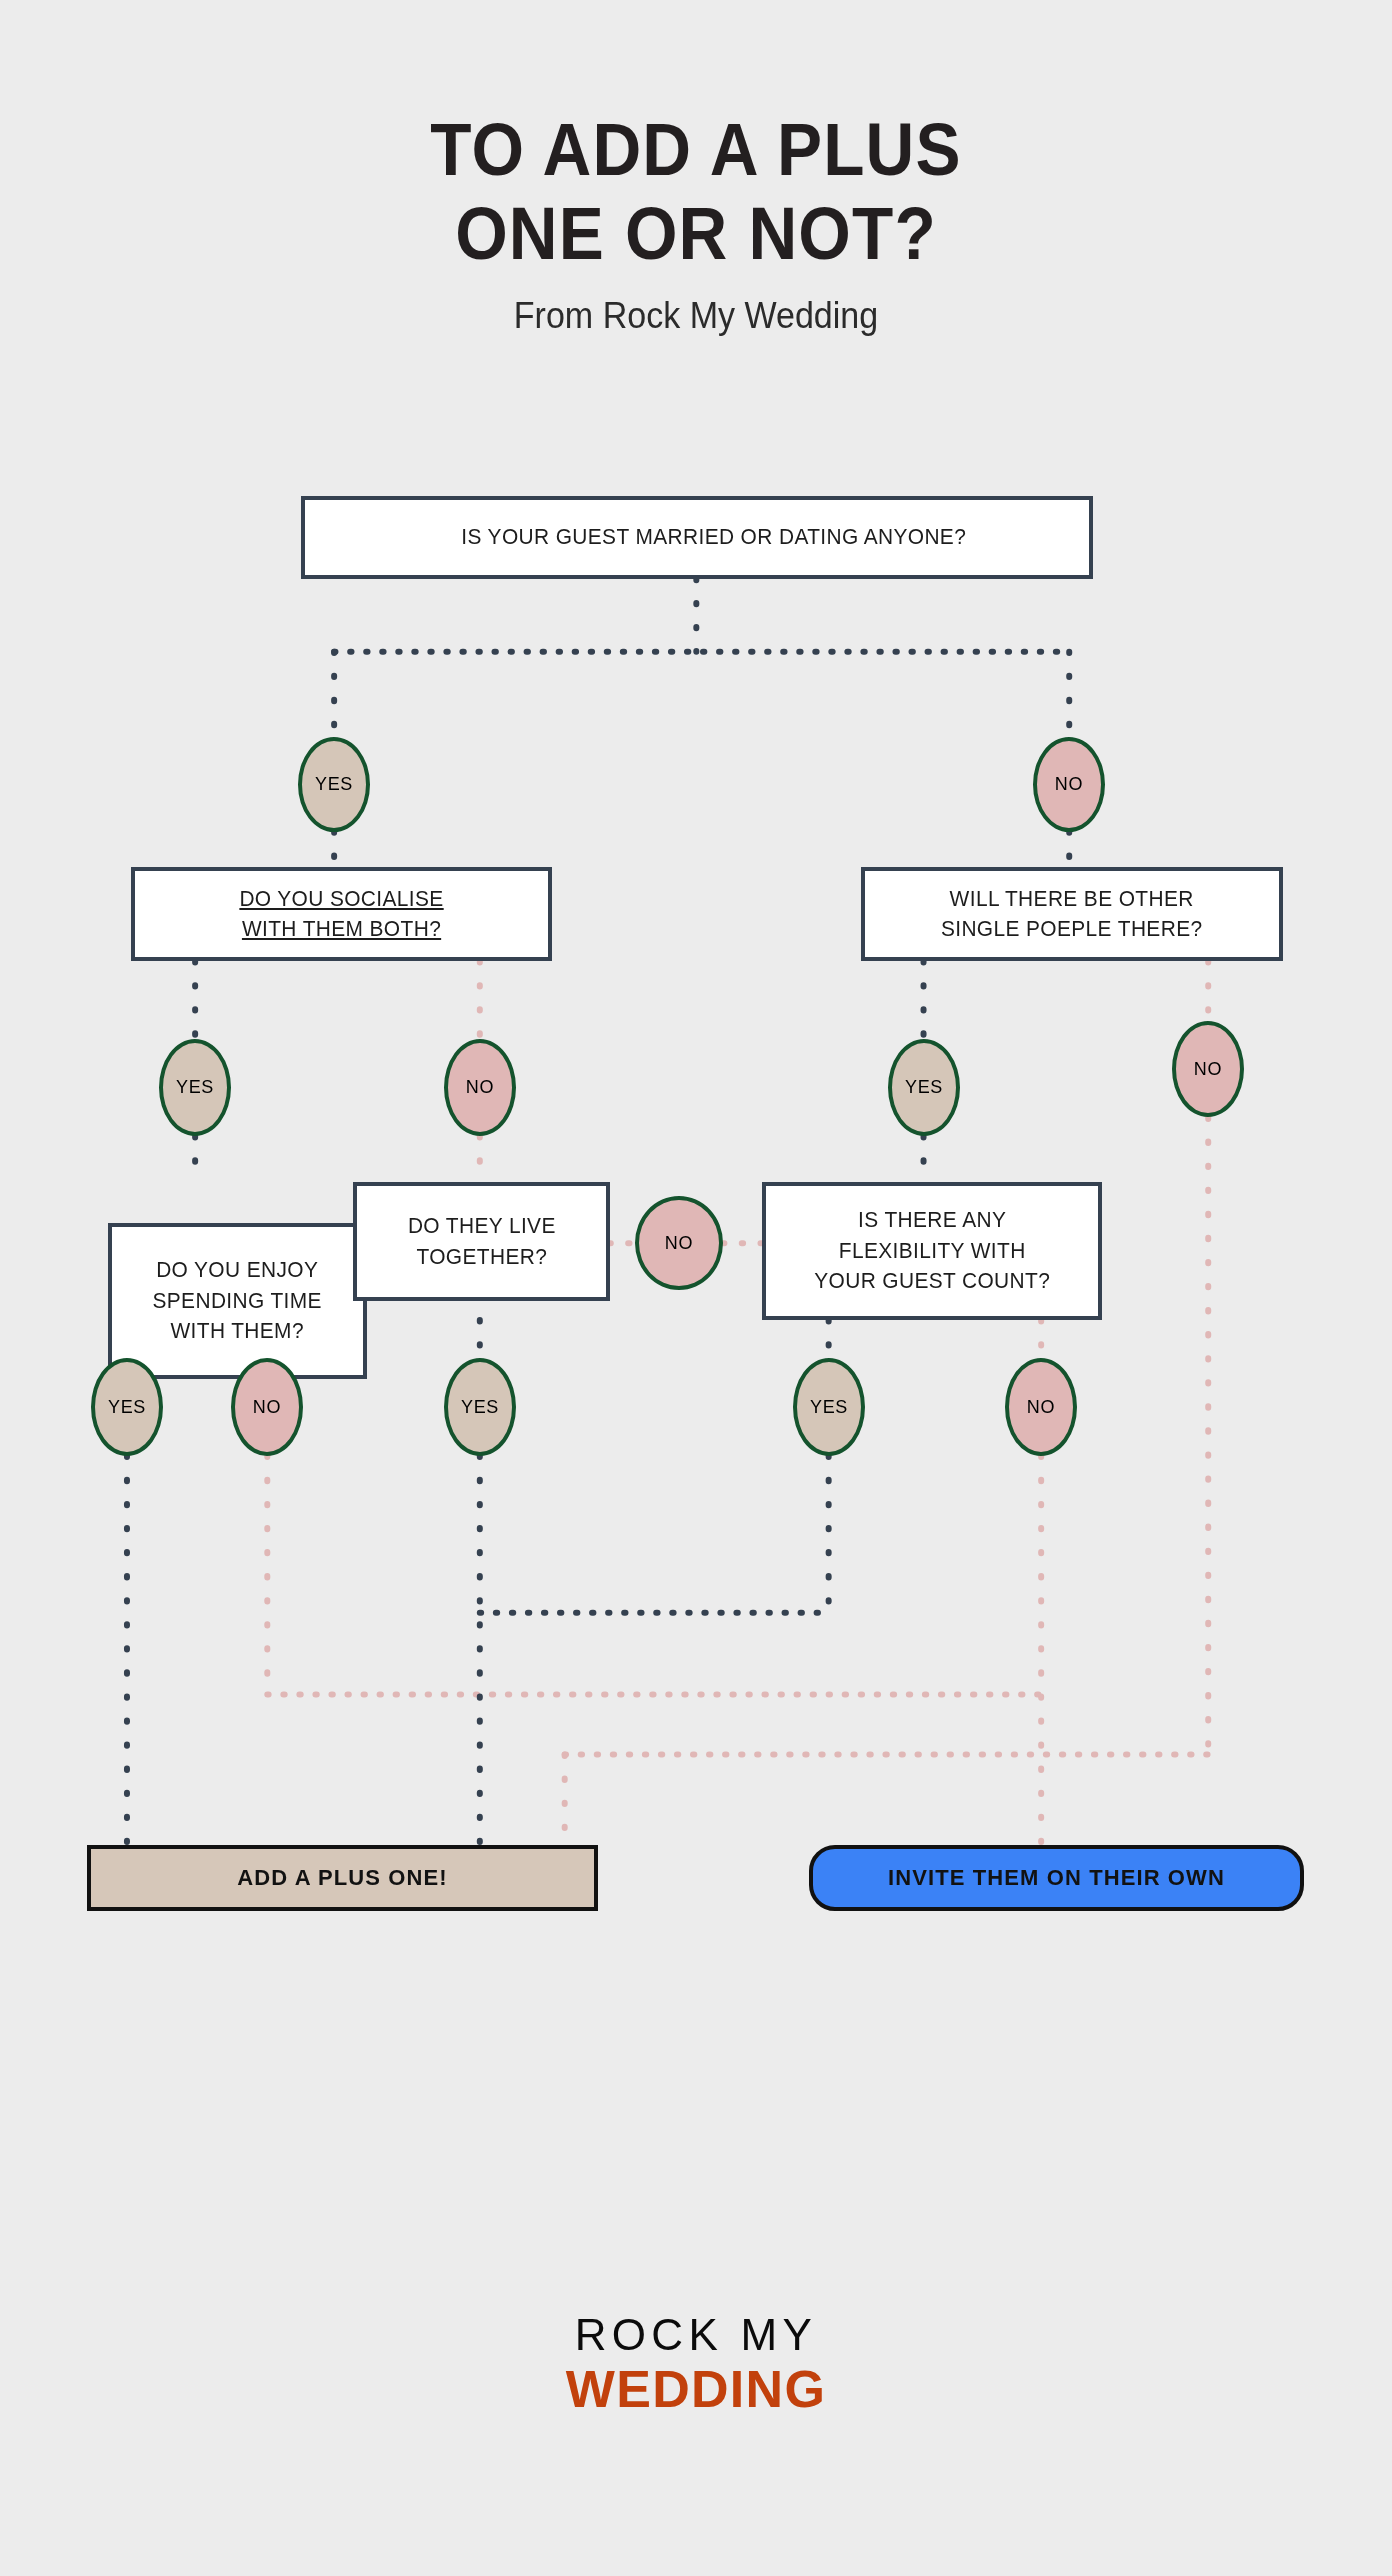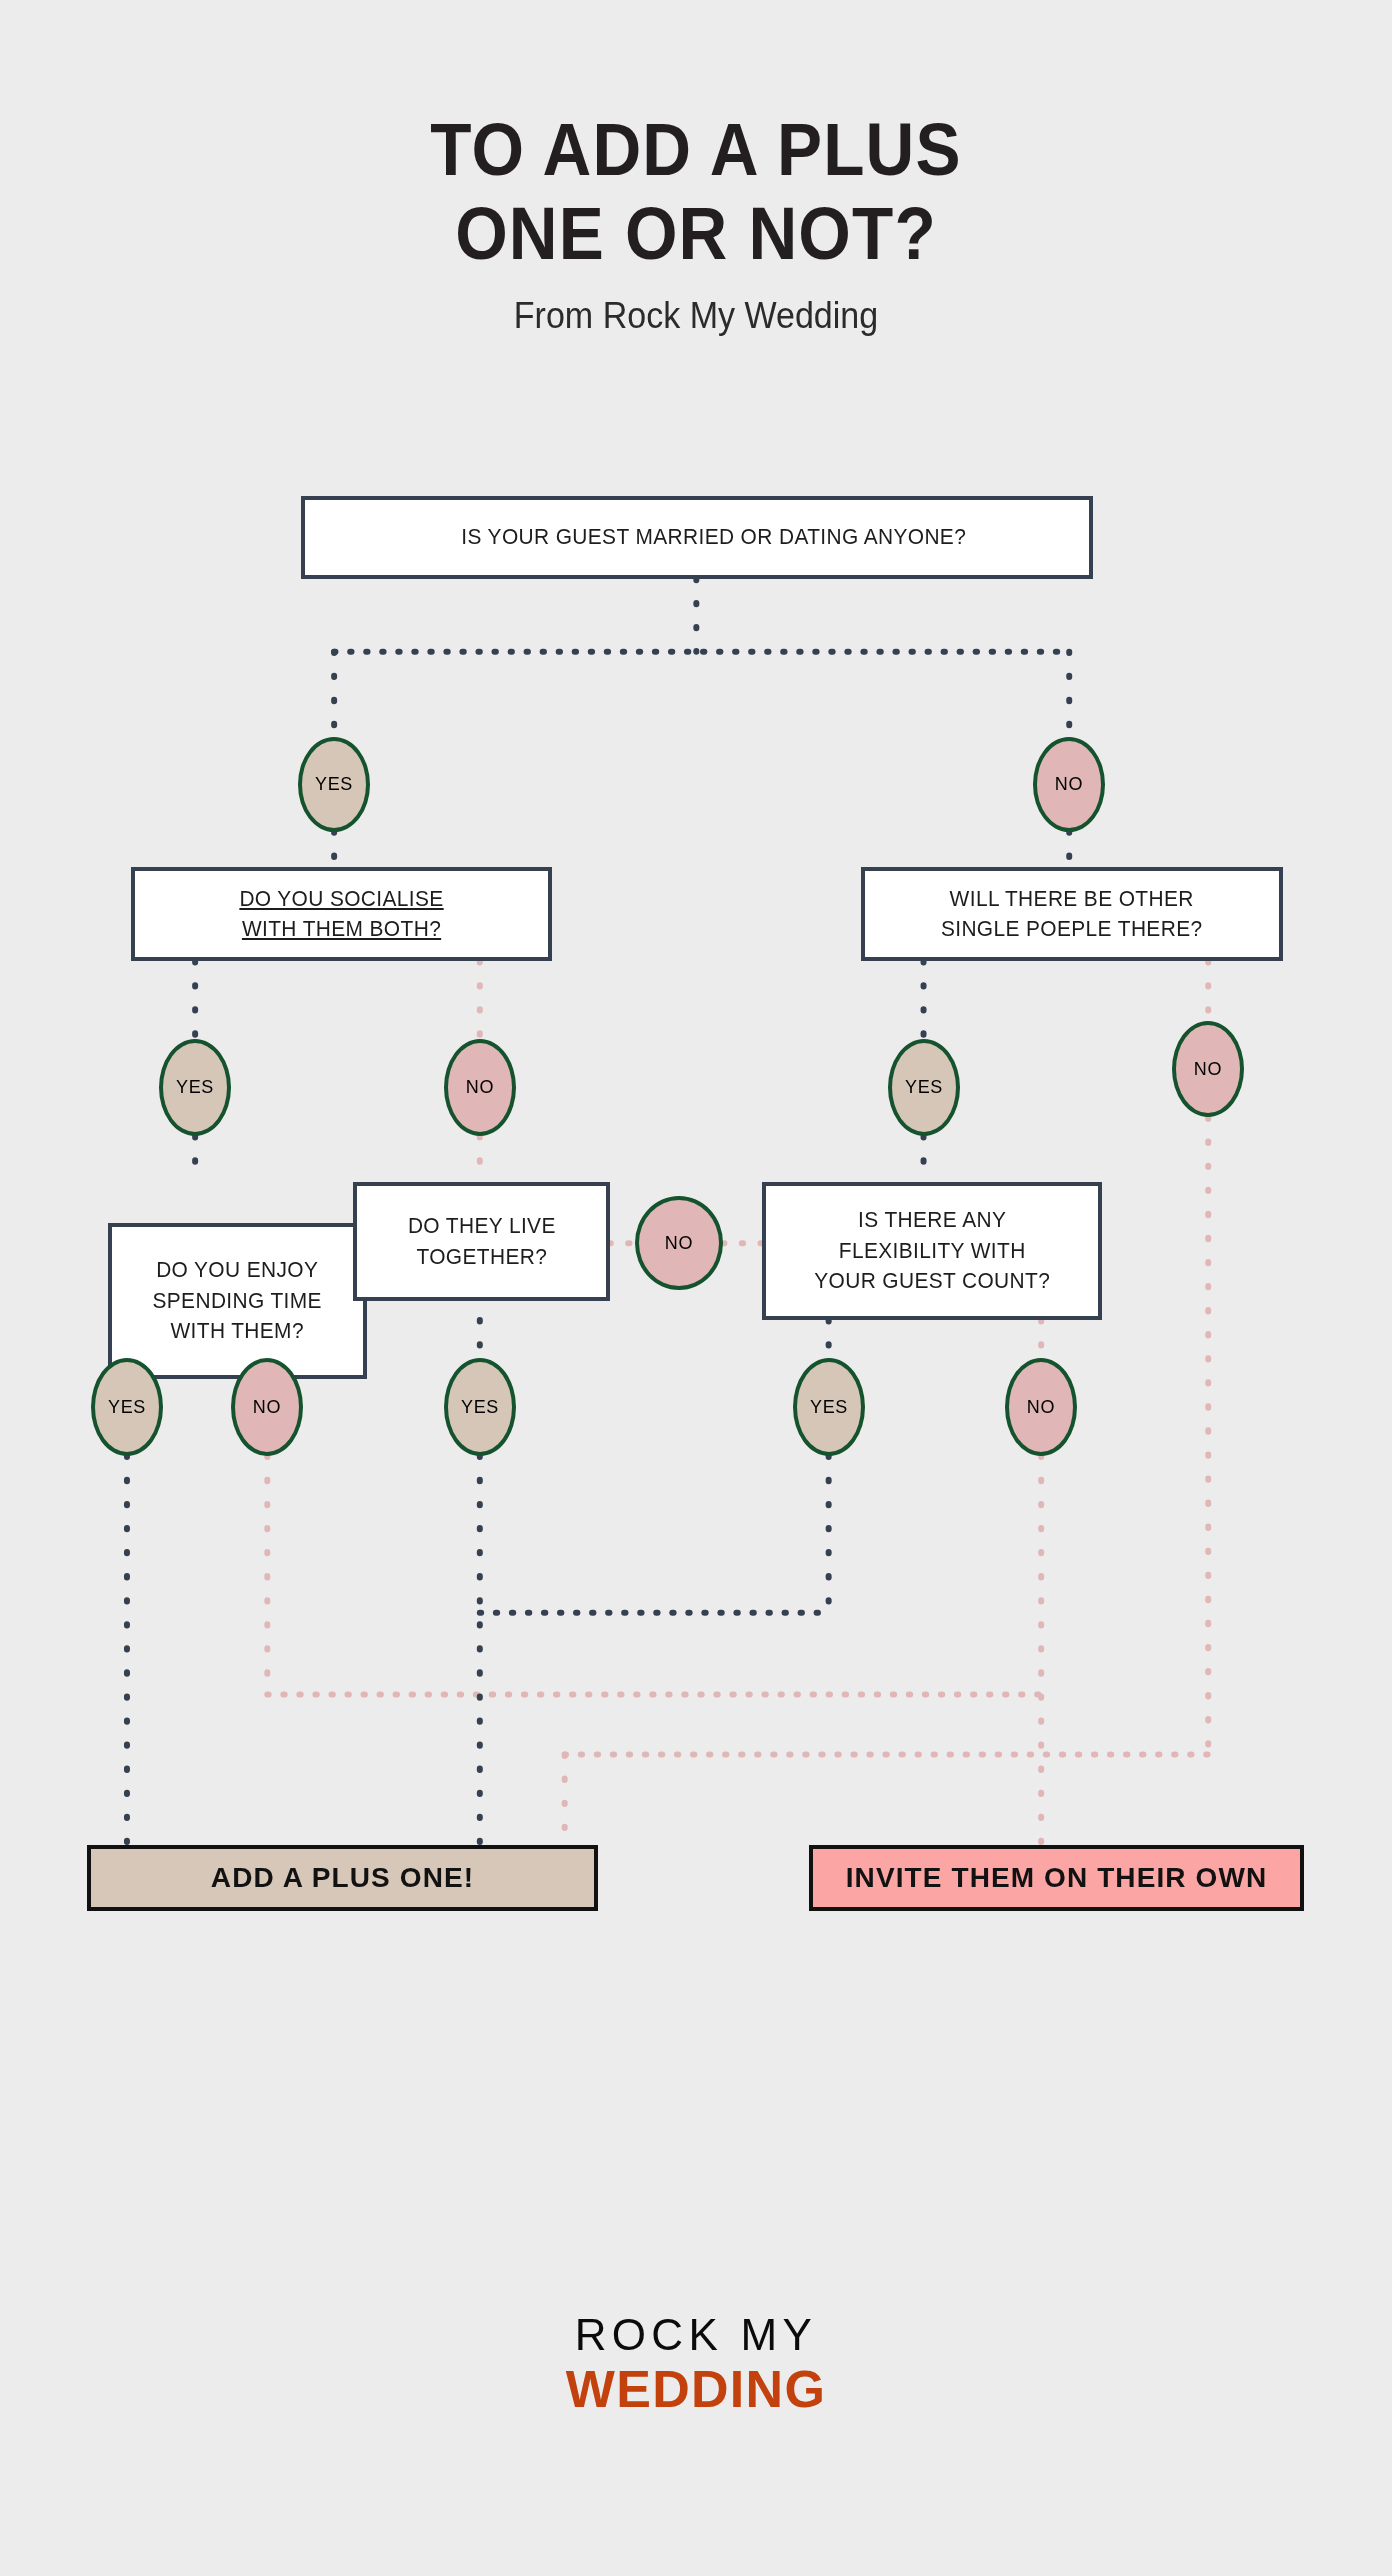--- a/index.html
+++ b/index.html
@@ -46,24 +46,24 @@
     display:flex;align-items:center;justify-content:center;
     font-size:18px;letter-spacing:0.7px;color:#000000;
   }
   .pill.yes{background:#d5c6b8;}
   .pill.no{background:#e0b7b6;}
 
   .result{
     position:absolute;box-sizing:border-box;
     border:4.7px solid #111111;
     display:flex;align-items:center;justify-content:center;
-    font-weight:bold;font-size:28px;letter-spacing:1.1px;color:#121212;
+    font-weight:bold;font-size:22px;letter-spacing:1.1px;color:#121212;
   }
   .result.beige{background:#d6c7b9;}
-  .result.pink{background:#fca5a5;}
+  .result.pink{background:#3b82f6;border-radius:26px;}
 
   
   #footer{position:absolute;left:0;top:2072px;width:1392px;text-align:center;}
   #footer .fl{
     display:block;font-weight:bold;font-size:37px;line-height:1.34;
     color:#3d3d3d;letter-spacing:1px;transform:scaleX(0.9);
   }
   #logo{position:absolute;left:0;top:2313px;width:1392px;text-align:center;}
   #logo .top{
     display:block;font-size:44px;letter-spacing:5.3px;color:#0b0b0b;

